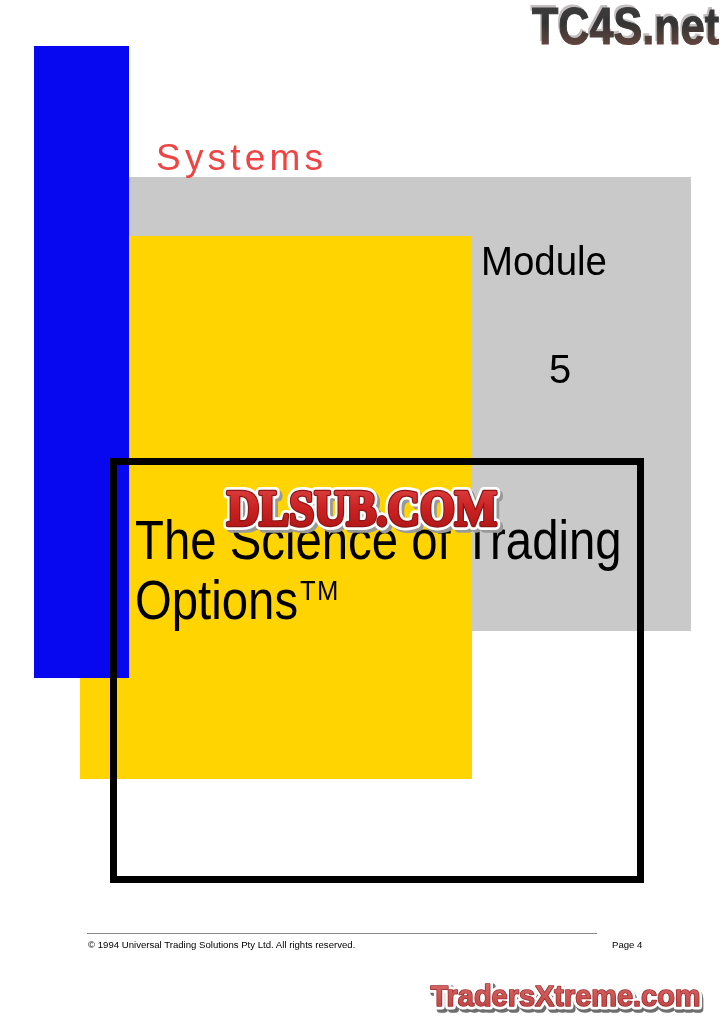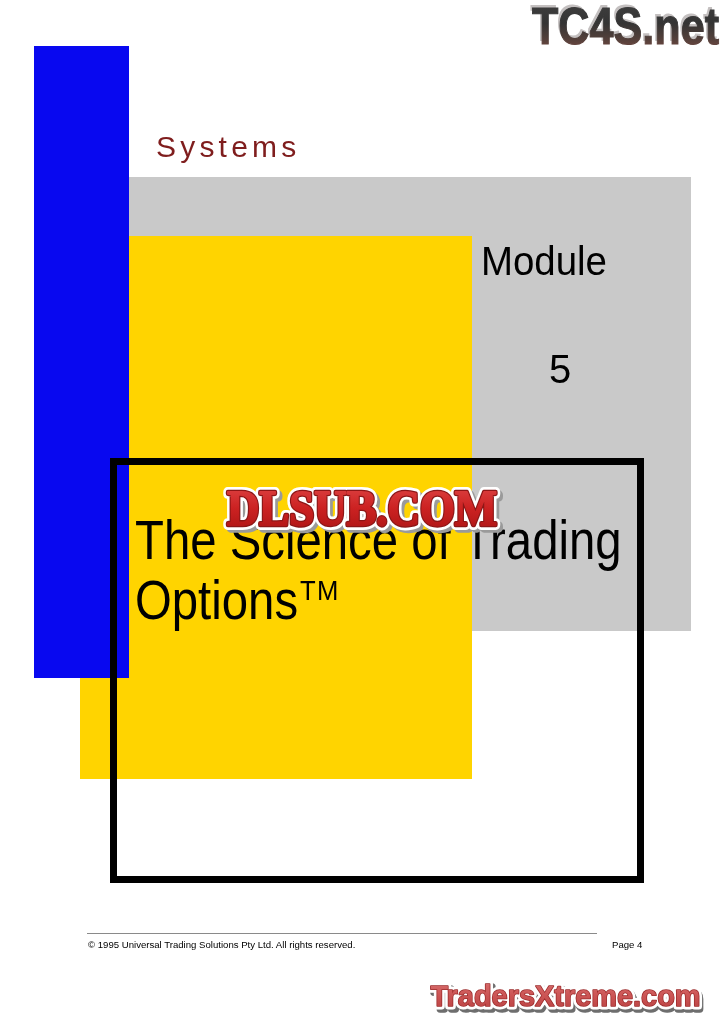--- a/index.html
+++ b/index.html
@@ -11,21 +11,21 @@
 <body>
 
 <div class="abs" style="left:129px;top:177px;width:562px;height:454px;background:#c9c9c9;"></div>
 
 <div class="abs" style="left:80px;top:236px;width:392px;height:543px;background:#ffd400;"></div>
 
 <div class="abs" style="left:34px;top:46px;width:95px;height:632px;background:#0808f0;"></div>
 
 <div class="abs" style="left:110px;top:458px;width:534px;height:425px;border:7px solid #000;box-sizing:border-box;"></div>
 
-<div class="abs" style="left:156px;top:131px;font-size:30px;line-height:31px;letter-spacing:4.2px;color:#7f1d1d;">Systems</div>
+<div class="abs" style="left:156px;top:142px;font-size:37px;line-height:31px;letter-spacing:4.2px;color:#ef4444;">Systems</div>
 
 <div class="abs" style="left:481px;top:241px;font-size:40px;line-height:40px;color:#000;transform:scaleX(0.96);transform-origin:0 0;">Module</div>
 
 <div class="abs" style="left:549px;top:349px;font-size:40px;line-height:40px;color:#000;">5</div>
 
 <div class="abs" style="left:135px;top:512px;font-size:56px;line-height:56px;color:#000;transform:scaleX(0.845);transform-origin:0 0;white-space:nowrap;">The Science of Trading</div>
 
 <div class="abs" style="left:135px;top:572px;font-size:56px;line-height:56px;color:#000;transform:scaleX(0.845);transform-origin:0 0;white-space:nowrap;">Options</div>
 
 <div class="abs" style="left:300px;top:578px;font-size:27px;line-height:27px;letter-spacing:1.5px;color:#000;transform:scaleX(0.95);transform-origin:0 0;">TM</div>
@@ -56,21 +56,21 @@
     </linearGradient>
   </defs>
   <g font-family="'Liberation Sans', sans-serif" font-weight="bold" font-size="52">
     <text x="6" y="41" textLength="187" lengthAdjust="spacingAndGlyphs" fill="#c4c0c0">TC4S.net</text>
     <text x="8" y="44" textLength="187" lengthAdjust="spacingAndGlyphs" fill="url(#tc4sg)" stroke="url(#tc4sg)" stroke-width="1.1">TC4S.net</text>
   </g>
 </svg>
 
 <div class="abs" style="left:87px;top:933px;width:510px;height:1px;background:#8a8a8a;"></div>
 
-<div class="abs" style="left:88px;top:939px;font-size:9.6px;line-height:11px;letter-spacing:0;color:#000;">© 1995 Universal Trading Solutions Pty Ltd. All rights reserved.</div>
+<div class="abs" style="left:88px;top:939px;font-size:9.6px;line-height:11px;letter-spacing:0;color:#000;">© 1994 Universal Trading Solutions Pty Ltd. All rights reserved.</div>
 
 <div class="abs" style="left:612px;top:939px;font-size:9.6px;line-height:11px;color:#000;">Page 4</div>
 
 <svg class="abs" style="left:420px;top:976px;width:296px;height:46px;" viewBox="0 0 296 46">
   <defs>
     <linearGradient id="txg" x1="0" y1="0" x2="0" y2="1">
       <stop offset="0" stop-color="#d87070"></stop>
       <stop offset="0.5" stop-color="#cc5555"></stop>
       <stop offset="1" stop-color="#b84040"></stop>
     </linearGradient>

